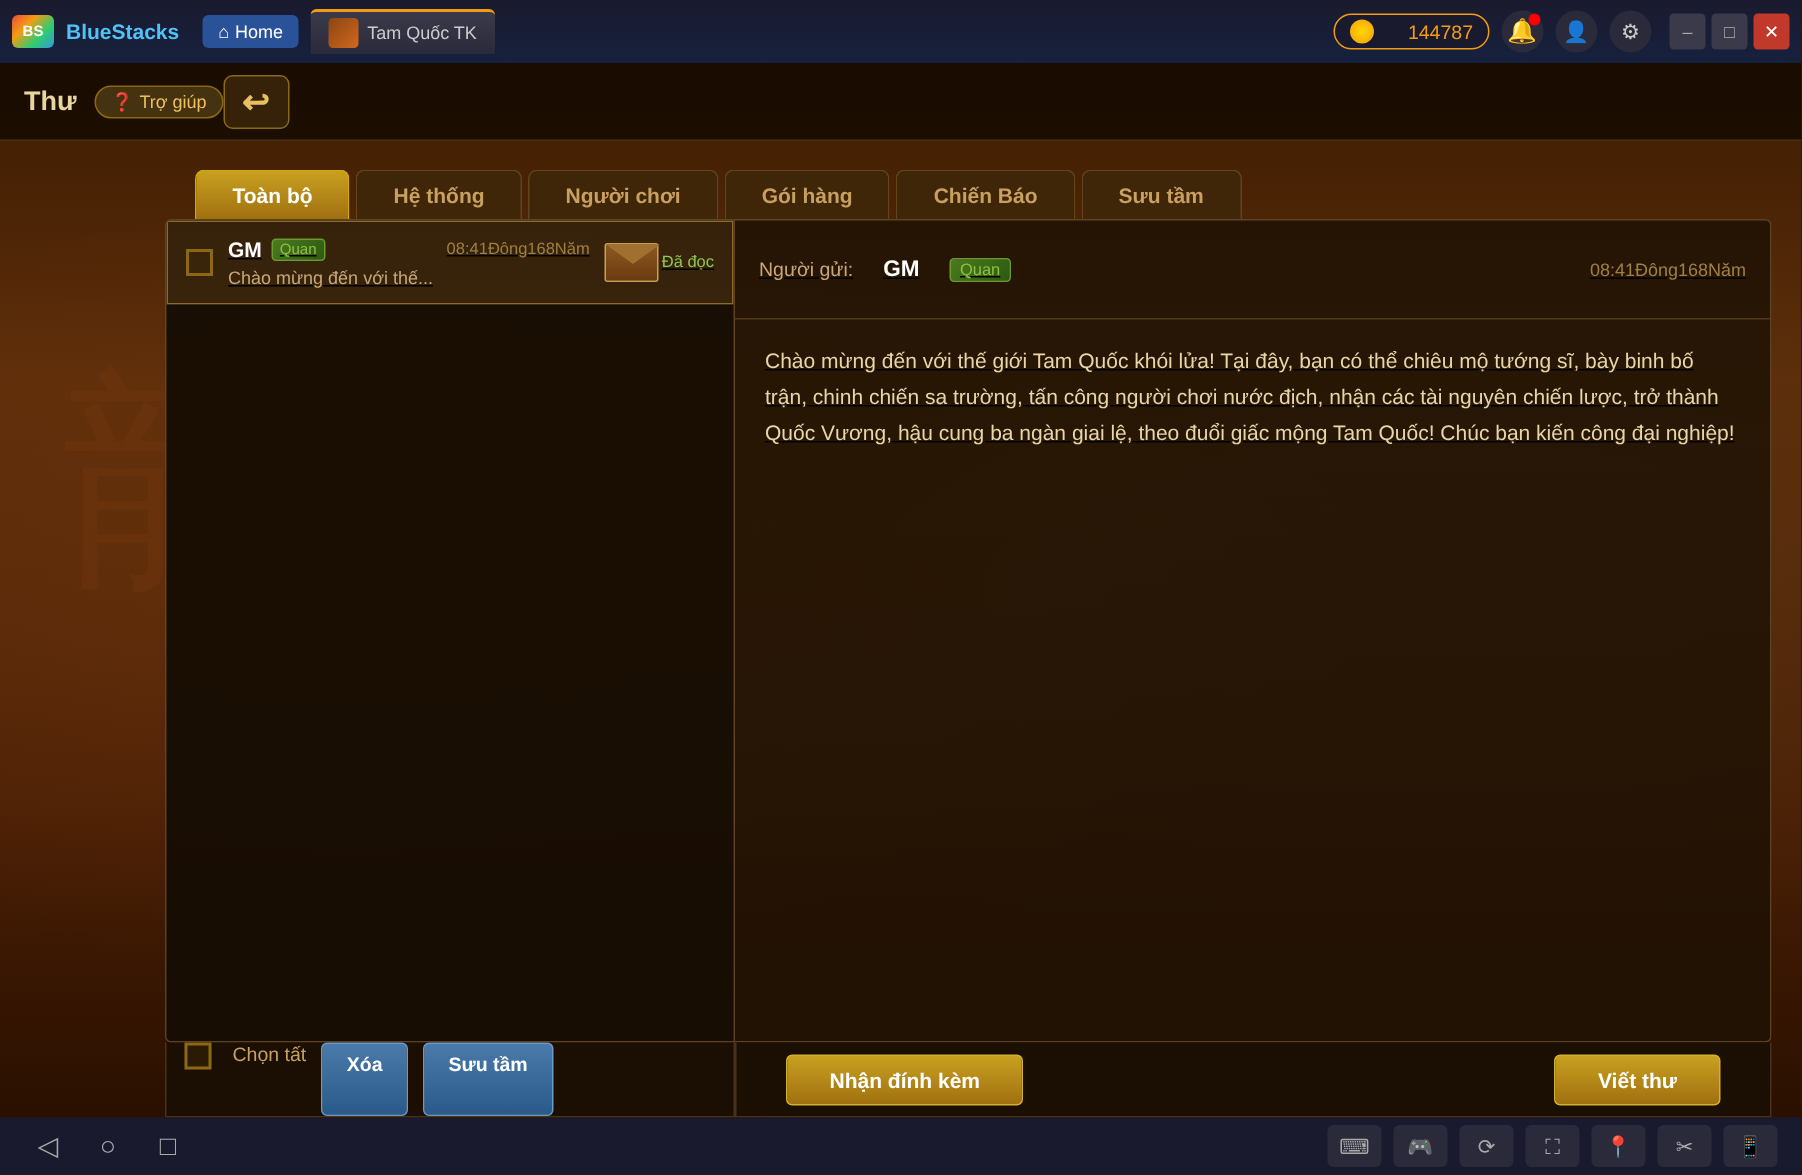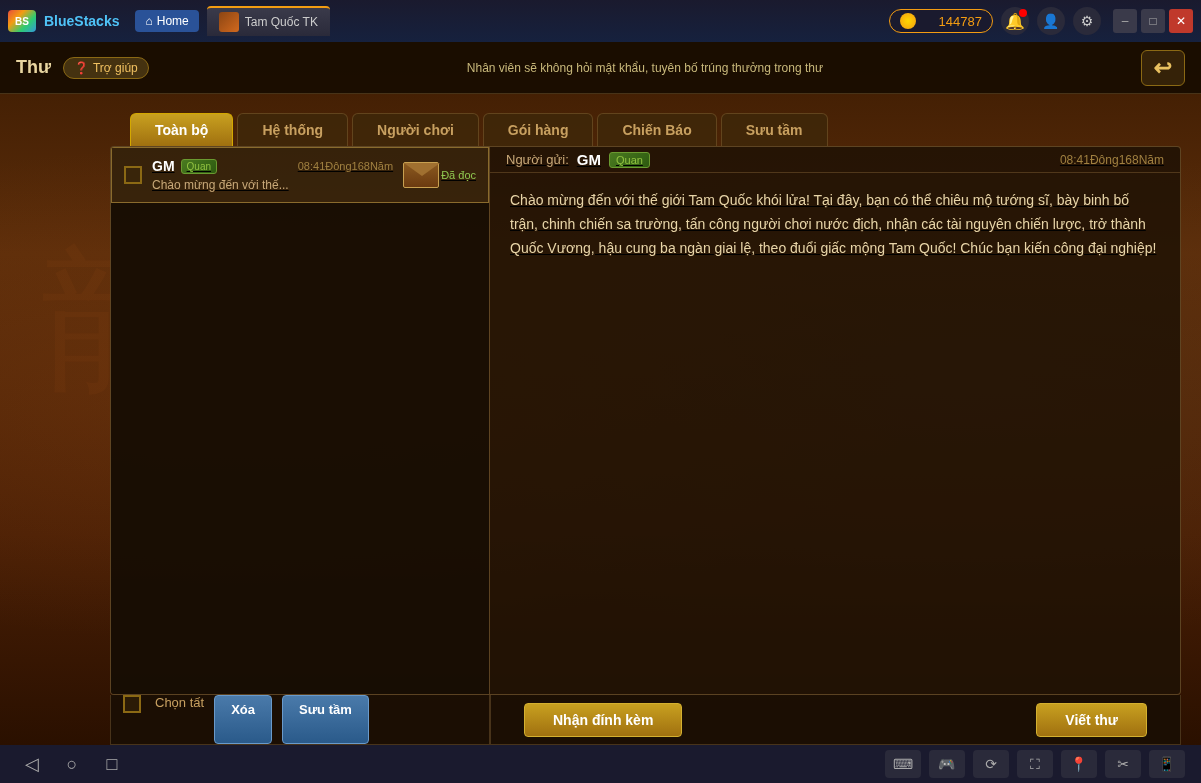--- a/index.html
+++ b/index.html
@@ -315,25 +315,25 @@
       flex: 1;
       background: rgba(30,18,5,0.85);
       border: 1px solid rgba(180,140,80,0.4);
       border-left: none;
       border-radius: 0 4px 4px 0;
       display: flex;
       flex-direction: column;
       overflow: hidden;
     }
     .msg-detail-header {
-      padding: 4px 16px;
+      padding: 24px 16px;
       border-bottom: 1px solid rgba(180,140,80,0.3);
       display: flex;
       align-items: center;
-      gap: 8px;
+      gap: 20px;
     }
     .detail-sender-label {
       color: #c8a878;
       font-size: 13px;
     }
     .detail-sender-name {
       color: #fff;
       font-size: 15px;
       font-weight: bold;
     }
@@ -492,21 +492,20 @@
 <div class="game-area">
   <div class="game-bg"></div>
   <div class="dragon-watermark">龍</div>
 
   <div class="mail-topbar">
     <span class="mail-label">Thư</span>
     <div class="help-btn">
       <span>❓</span>
       <span>Trợ giúp</span>
     </div>
-    <div class="mail-notice">Nhân viên sẽ không hỏi mật khẩu, tuyên bố trúng thưởng trong thư</div>
     <div class="back-btn">↩</div>
   </div>
 
   <div class="mail-tabs">
     <div class="mail-tab active">
       <span>Toàn bộ</span>
     </div>
     <div class="mail-tab">
       <span>Hệ thống</span>
     </div>

